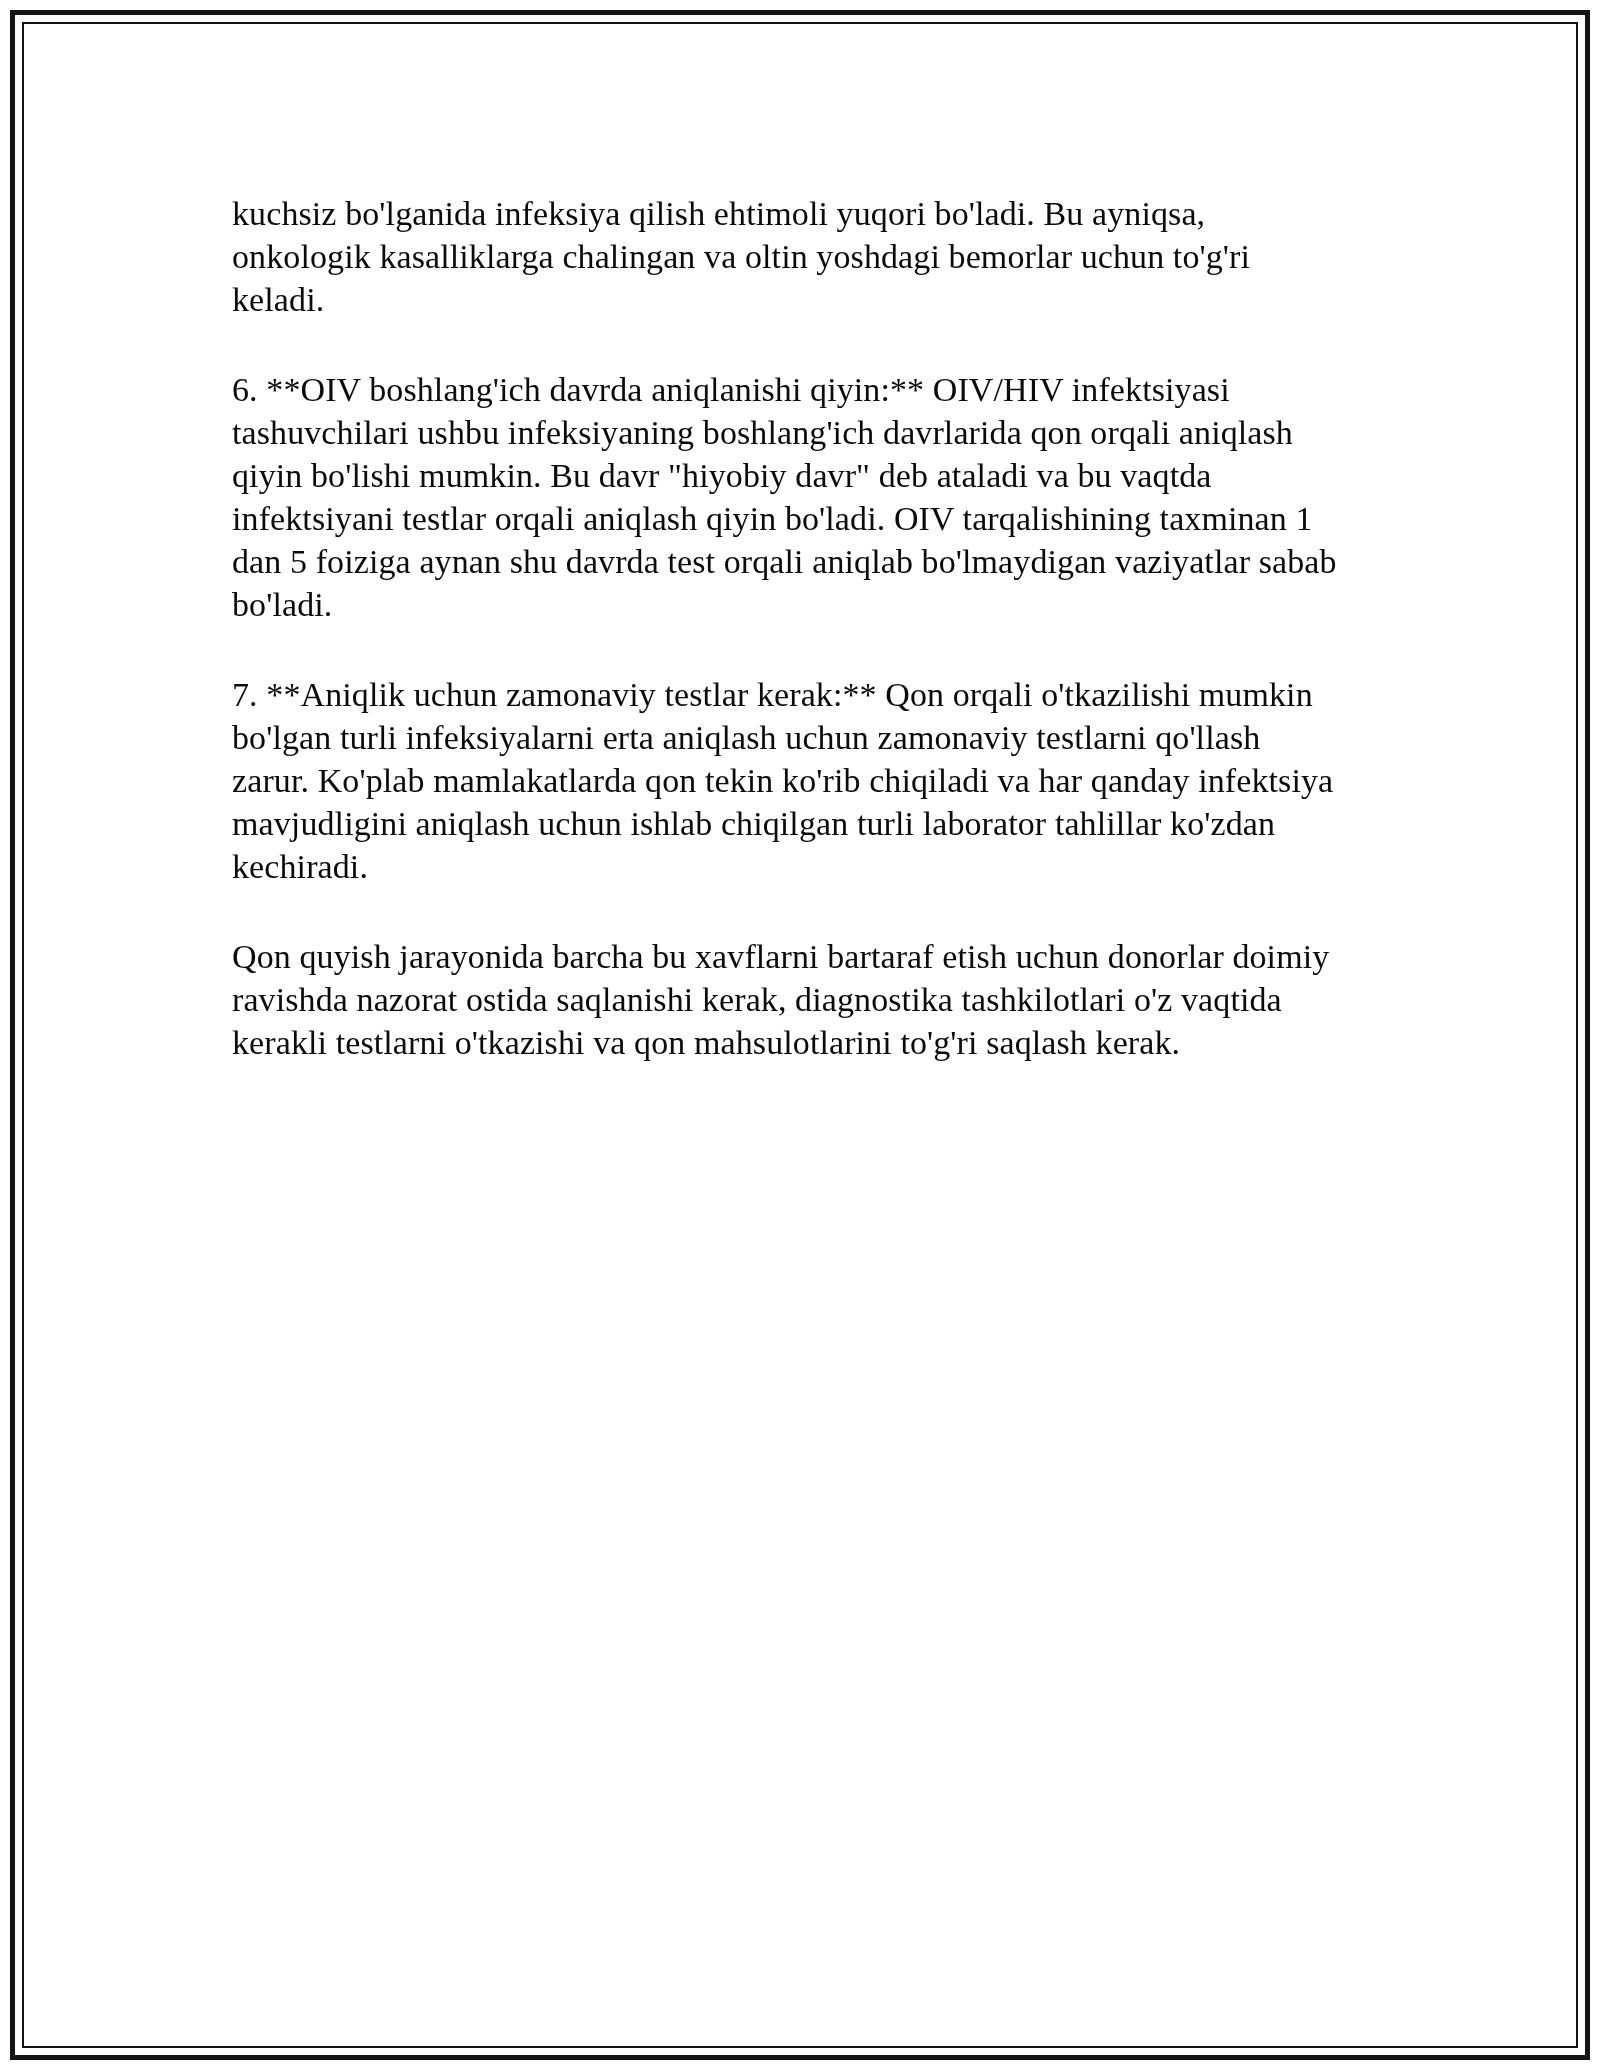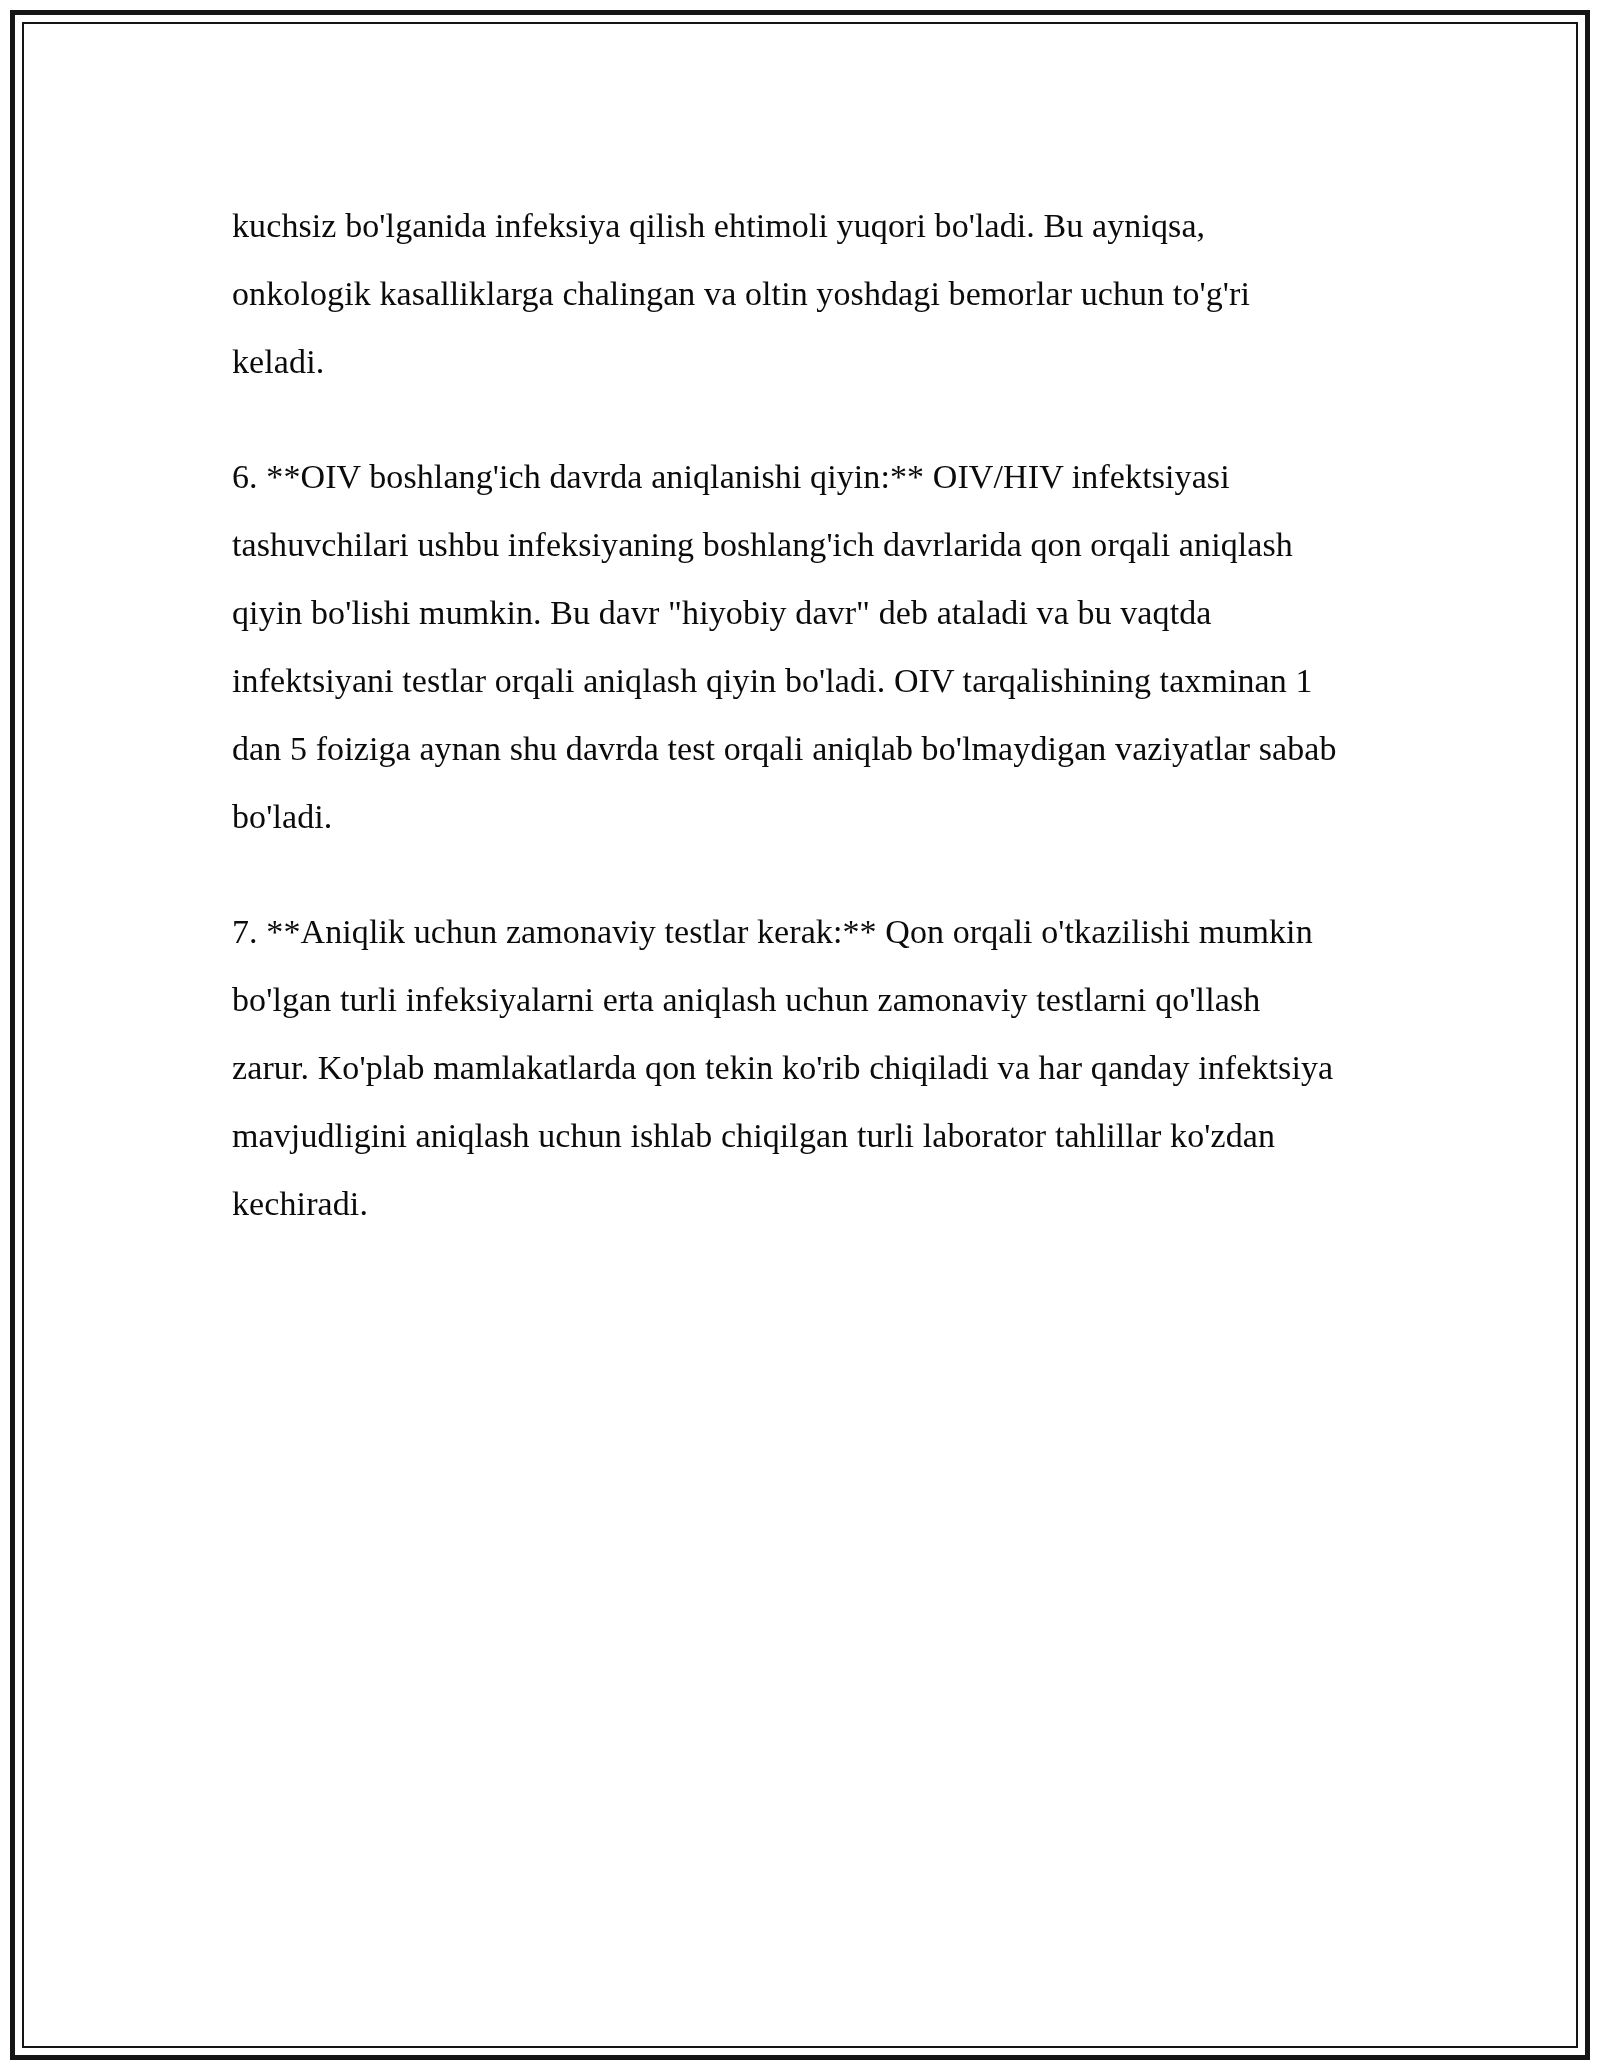--- a/index.html
+++ b/index.html
@@ -28,34 +28,35 @@
       inset: 7px;
       border: 2px solid #151515;
       box-sizing: border-box;
     }
     .content {
       position: absolute;
       top: 192px;
       left: 232px;
       width: 1105px;
       font-size: 34px;
-      line-height: 68px;
+      line-height: 43px;
       text-align: left;
       letter-spacing: 0.1px;
     }
     .content p {
       margin: 0 0 47px 0;
       padding: 0;
     }
   </style>
 </head>
 <body>
 
 <div class="page">
   <div class="outer-frame">
     <div class="inner-frame"></div>
   </div>
   <div class="content">
     <p>kuchsiz bo'lganida infeksiya qilish ehtimoli yuqori bo'ladi. Bu ayniqsa, onkologik kasalliklarga chalingan va oltin yoshdagi bemorlar uchun to'g'ri keladi.</p>
     <p>6. **OIV boshlang'ich davrda aniqlanishi qiyin:** OIV/HIV infektsiyasi tashuvchilari ushbu infeksiyaning boshlang'ich davrlarida qon orqali aniqlash qiyin bo'lishi mumkin. Bu davr "hiyobiy davr" deb ataladi va bu vaqtda infektsiyani testlar orqali aniqlash qiyin bo'ladi. OIV tarqalishining taxminan 1 dan 5 foiziga aynan shu davrda test orqali aniqlab bo'lmaydigan vaziyatlar sabab bo'ladi.</p>
     <p>7. **Aniqlik uchun zamonaviy testlar kerak:** Qon orqali o'tkazilishi mumkin bo'lgan turli infeksiyalarni erta aniqlash uchun zamonaviy testlarni qo'llash zarur. Ko'plab mamlakatlarda qon tekin ko'rib chiqiladi va har qanday infektsiya mavjudligini aniqlash uchun ishlab chiqilgan turli laborator tahlillar ko'zdan kechiradi.</p>
+    <p>Qon quyish jarayonida barcha bu xavflarni bartaraf etish uchun donorlar doimiy ravishda nazorat ostida saqlanishi kerak, diagnostika tashkilotlari o'z vaqtida kerakli testlarni o'tkazishi va qon mahsulotlarini to'g'ri saqlash kerak.</p>
   </div>
 </div>
 
 </body></html>

